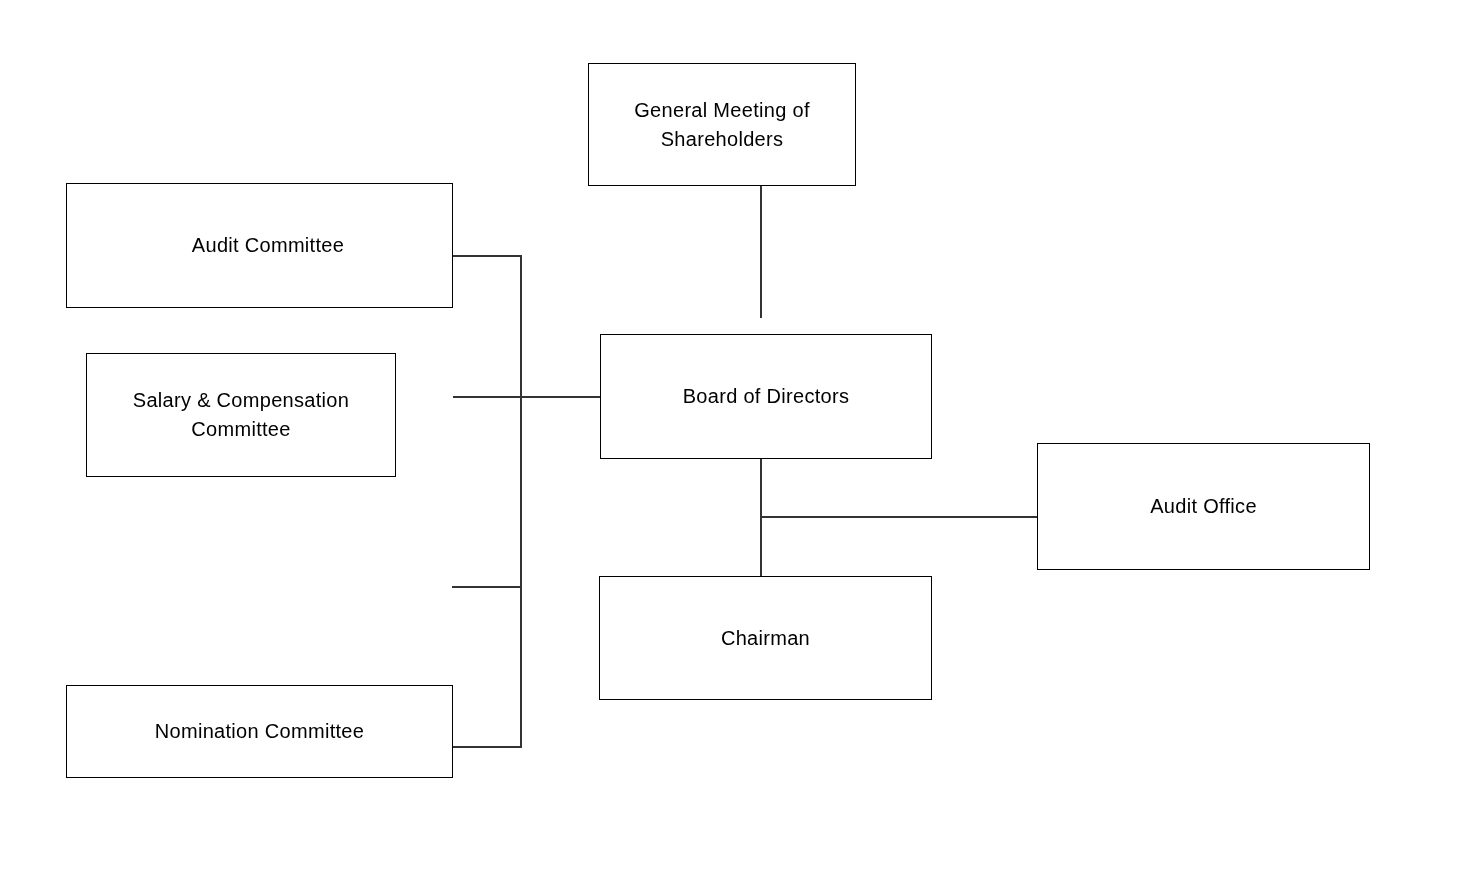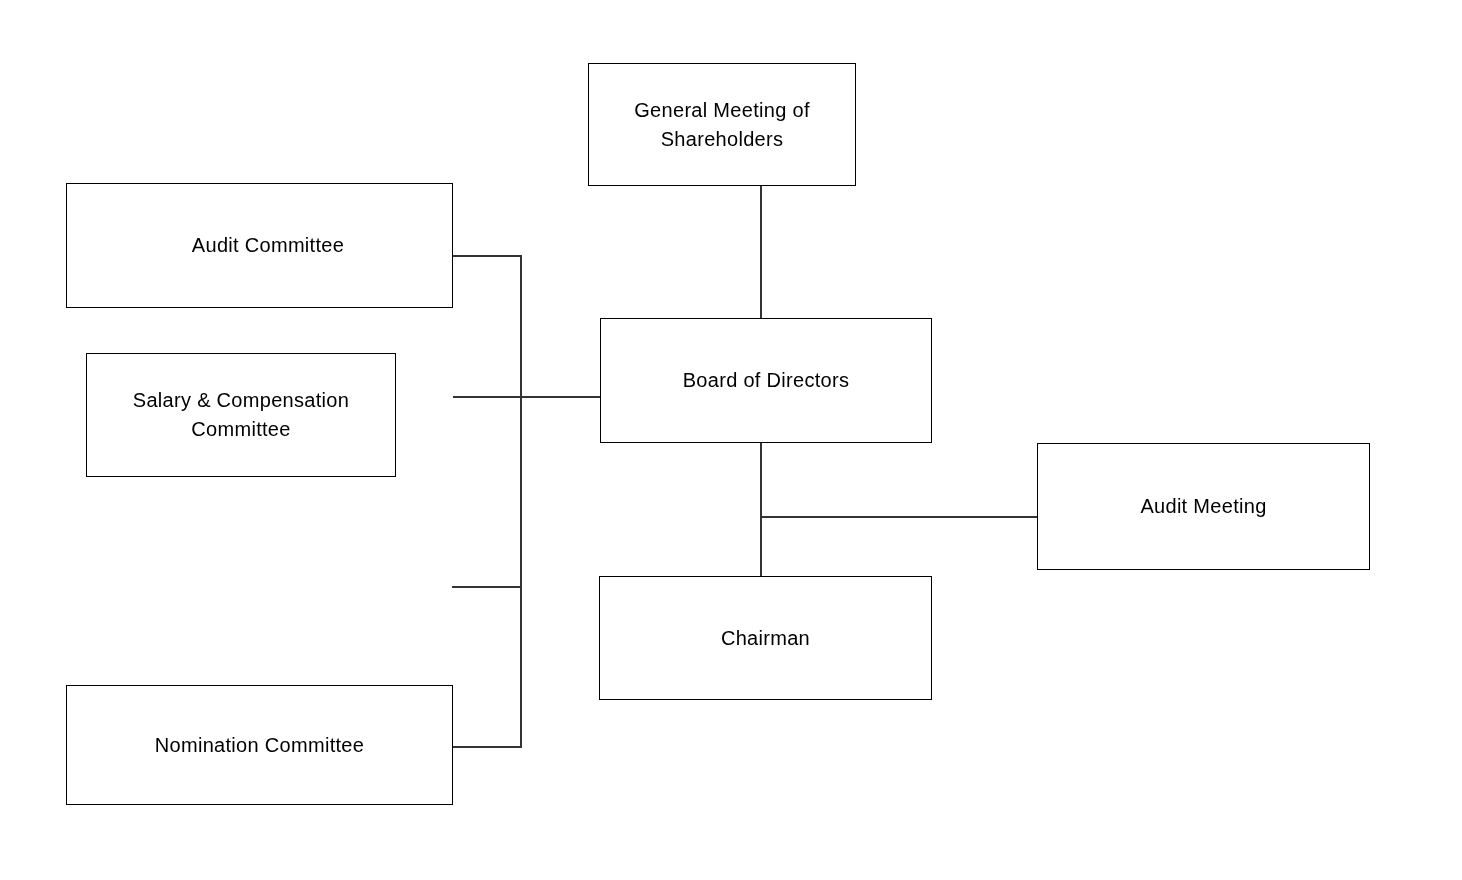--- a/index.html
+++ b/index.html
@@ -57,38 +57,38 @@
   <div class="connector" style="left:520px; top:255px; width:2px; height:493px;"></div>
   <div class="connector" style="left:453px; top:255px; width:68px; height:2px;"></div>
   <div class="connector" style="left:453px; top:396px; width:147px; height:2px;"></div>
   <div class="connector" style="left:452px; top:586px; width:69px; height:2px;"></div>
   <div class="connector" style="left:452px; top:746px; width:70px; height:2px;"></div>
 
   <div class="node" style="left:588px; top:63px; width:268px; height:123px;">
     <span class="label wrap-narrow">General Meeting of Shareholders</span>
   </div>
 
-  <div class="node" style="left:600px; top:318px; width:332px; height:125px;">
+  <div class="node" style="left:600px; top:334px; width:332px; height:125px;">
     <span class="label">Board of Directors</span>
   </div>
 
   <div class="node" style="left:599px; top:576px; width:333px; height:124px;">
     <span class="label">Chairman</span>
   </div>
 
   <div class="node" style="left:1037px; top:443px; width:333px; height:127px;">
-    <span class="label">Audit Meeting</span>
+    <span class="label">Audit Office</span>
   </div>
 
   <div class="node" style="left:66px; top:183px; width:387px; height:125px;padding-left:17px;">
     <span class="label">Audit Committee</span>
   </div>
 
   <div class="node" style="left:66px; top:353px; width:310px; height:124px;margin-left:20px;">
     <span class="label">Salary &amp; Compensation Committee</span>
   </div>
 
 
-  <div class="node" style="left:66px; top:685px; width:387px; height:120px;">
+  <div class="node" style="left:66px; top:685px; width:387px; height:93px;">
     <span class="label">Nomination Committee</span>
   </div>
 
 </div>
 
 </body></html>

